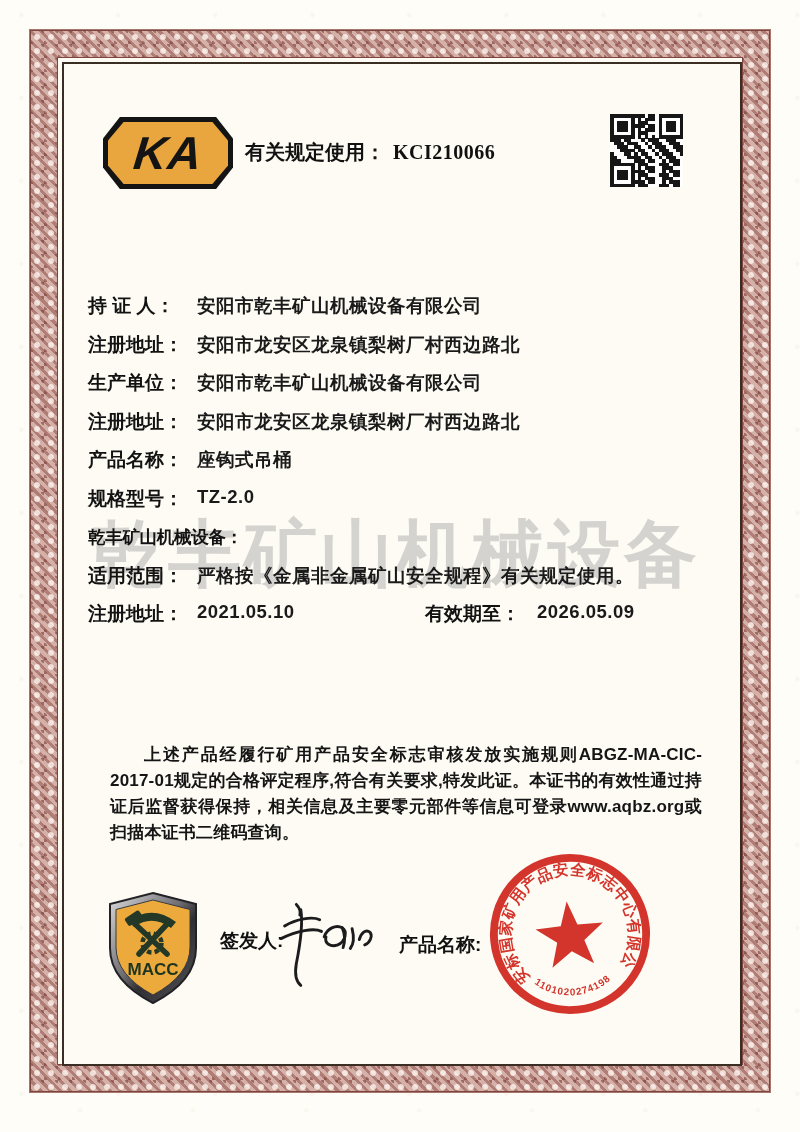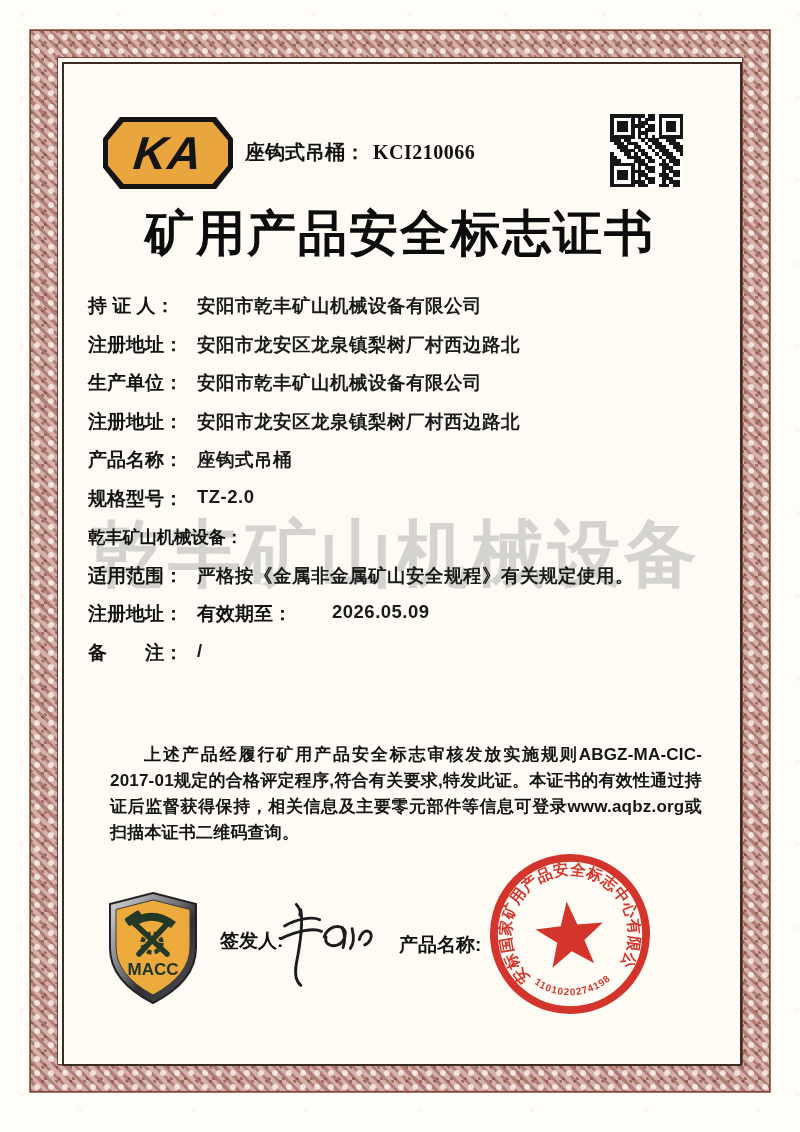--- a/index.html
+++ b/index.html
@@ -50,21 +50,21 @@
     color:#bdbcba;opacity:.62;letter-spacing:3px;white-space:nowrap;z-index:1;}
 
   
   .fields{position:absolute;left:88px;top:293px;width:640px;z-index:2;}
   .field-row{display:flex;align-items:flex-start;height:22px;margin-bottom:16.5px;
     white-space:nowrap;}
   .f-label{font-size:19px;font-weight:bold;color:#121212;min-width:109px;}
   .f-label.wide{min-width:0;font-size:17.5px;margin-right:14px;letter-spacing:-.3px;padding-top:1px;}
   .f-value{font-size:18.5px;font-weight:600;color:#1a1a1a;letter-spacing:.5px;}
   .f-value.issue{width:228px;}
-  .f-value.expiry{margin-left:26px;}
+  .f-value.expiry{margin-left:3px;}
 
   
   .statement{position:absolute;left:110px;top:742px;width:592px;margin:0;z-index:2;
     font-size:17px;line-height:26px;font-weight:700;color:#151515;
     text-align:justify;text-indent:2em;letter-spacing:.2px;}
 
   
   .shield{position:absolute;left:103px;top:889px;width:100px;height:118px;}
   .signer{position:absolute;left:220px;top:928px;font-size:19px;font-weight:bold;color:#111;}
   .signature{position:absolute;left:272px;top:898px;width:108px;height:92px;z-index:3;}
@@ -83,21 +83,21 @@
   <div class="inner-line"></div>
 
   <div class="watermark">乾丰矿山机械设备</div>
 
   <div class="ka">
     <div class="ka-in">
       <span>KA</span>
     </div>
   </div>
   <div class="cert-no">
-    <span>座钩式吊桶：</span><span class="no-val">KCI210066</span>
+    <span>有关规定使用：</span><span class="no-val">KCI210066</span>
   </div>
   <div class="qr">
       <i style="left:0.0px;top:0.0px"></i>
       <i style="left:3.5px;top:0.0px"></i>
       <i style="left:7.0px;top:0.0px"></i>
       <i style="left:10.4px;top:0.0px"></i>
       <i style="left:13.9px;top:0.0px"></i>
       <i style="left:17.4px;top:0.0px"></i>
       <i style="left:20.9px;top:0.0px"></i>
       <i style="left:24.4px;top:0.0px"></i>
@@ -354,21 +354,20 @@
       <i style="left:27.8px;top:69.6px"></i>
       <i style="left:31.3px;top:69.6px"></i>
       <i style="left:34.8px;top:69.6px"></i>
       <i style="left:48.7px;top:69.6px"></i>
       <i style="left:52.2px;top:69.6px"></i>
       <i style="left:55.7px;top:69.6px"></i>
       <i style="left:62.6px;top:69.6px"></i>
       <i style="left:66.1px;top:69.6px"></i>
     </div>
 
-  <div class="cert-title">矿用产品安全标志证书</div>
 
   <div class="fields">
     <div class="field-row">
       <span class="f-label">持 证 人：</span>
       <span class="f-value">安阳市乾丰矿山机械设备有限公司</span>
     </div>
     <div class="field-row">
       <span class="f-label">注册地址：</span>
       <span class="f-value">安阳市龙安区龙泉镇梨树厂村西边路北</span>
     </div>
@@ -390,26 +389,23 @@
     </div>
     <div class="field-row">
       <span class="f-label wide">乾丰矿山机械设备：</span>
     </div>
     <div class="field-row">
       <span class="f-label">适用范围：</span>
       <span class="f-value">严格按《金属非金属矿山安全规程》有关规定使用。</span>
     </div>
     <div class="field-row">
       <span class="f-label">注册地址：</span>
+      <span class="f-value issue">2021.05.10</span>
       <span class="f-label">有效期至：</span>
       <span class="f-value expiry">2026.05.09</span>
-    </div>
-    <div class="field-row">
-      <span class="f-label">备　　注：</span>
-      <span class="f-value">/</span>
     </div>
   </div>
 
   <p class="statement">上述产品经履行矿用产品安全标志审核发放实施规则ABGZ-MA-CIC-2017-01规定的合格评定程序,符合有关要求,特发此证。本证书的有效性通过持证后监督获得保持，相关信息及主要零元部件等信息可登录www.aqbz.org或扫描本证书二维码查询。</p>
 
   <svg class="shield" viewBox="0 0 100 114">
     <defs>
       <linearGradient id="metal" x1="0" y1="0" x2="1" y2="1">
         <stop offset="0" stop-color="#dcdcde"></stop>
           <stop offset=".45" stop-color="#6d6d72"></stop>

